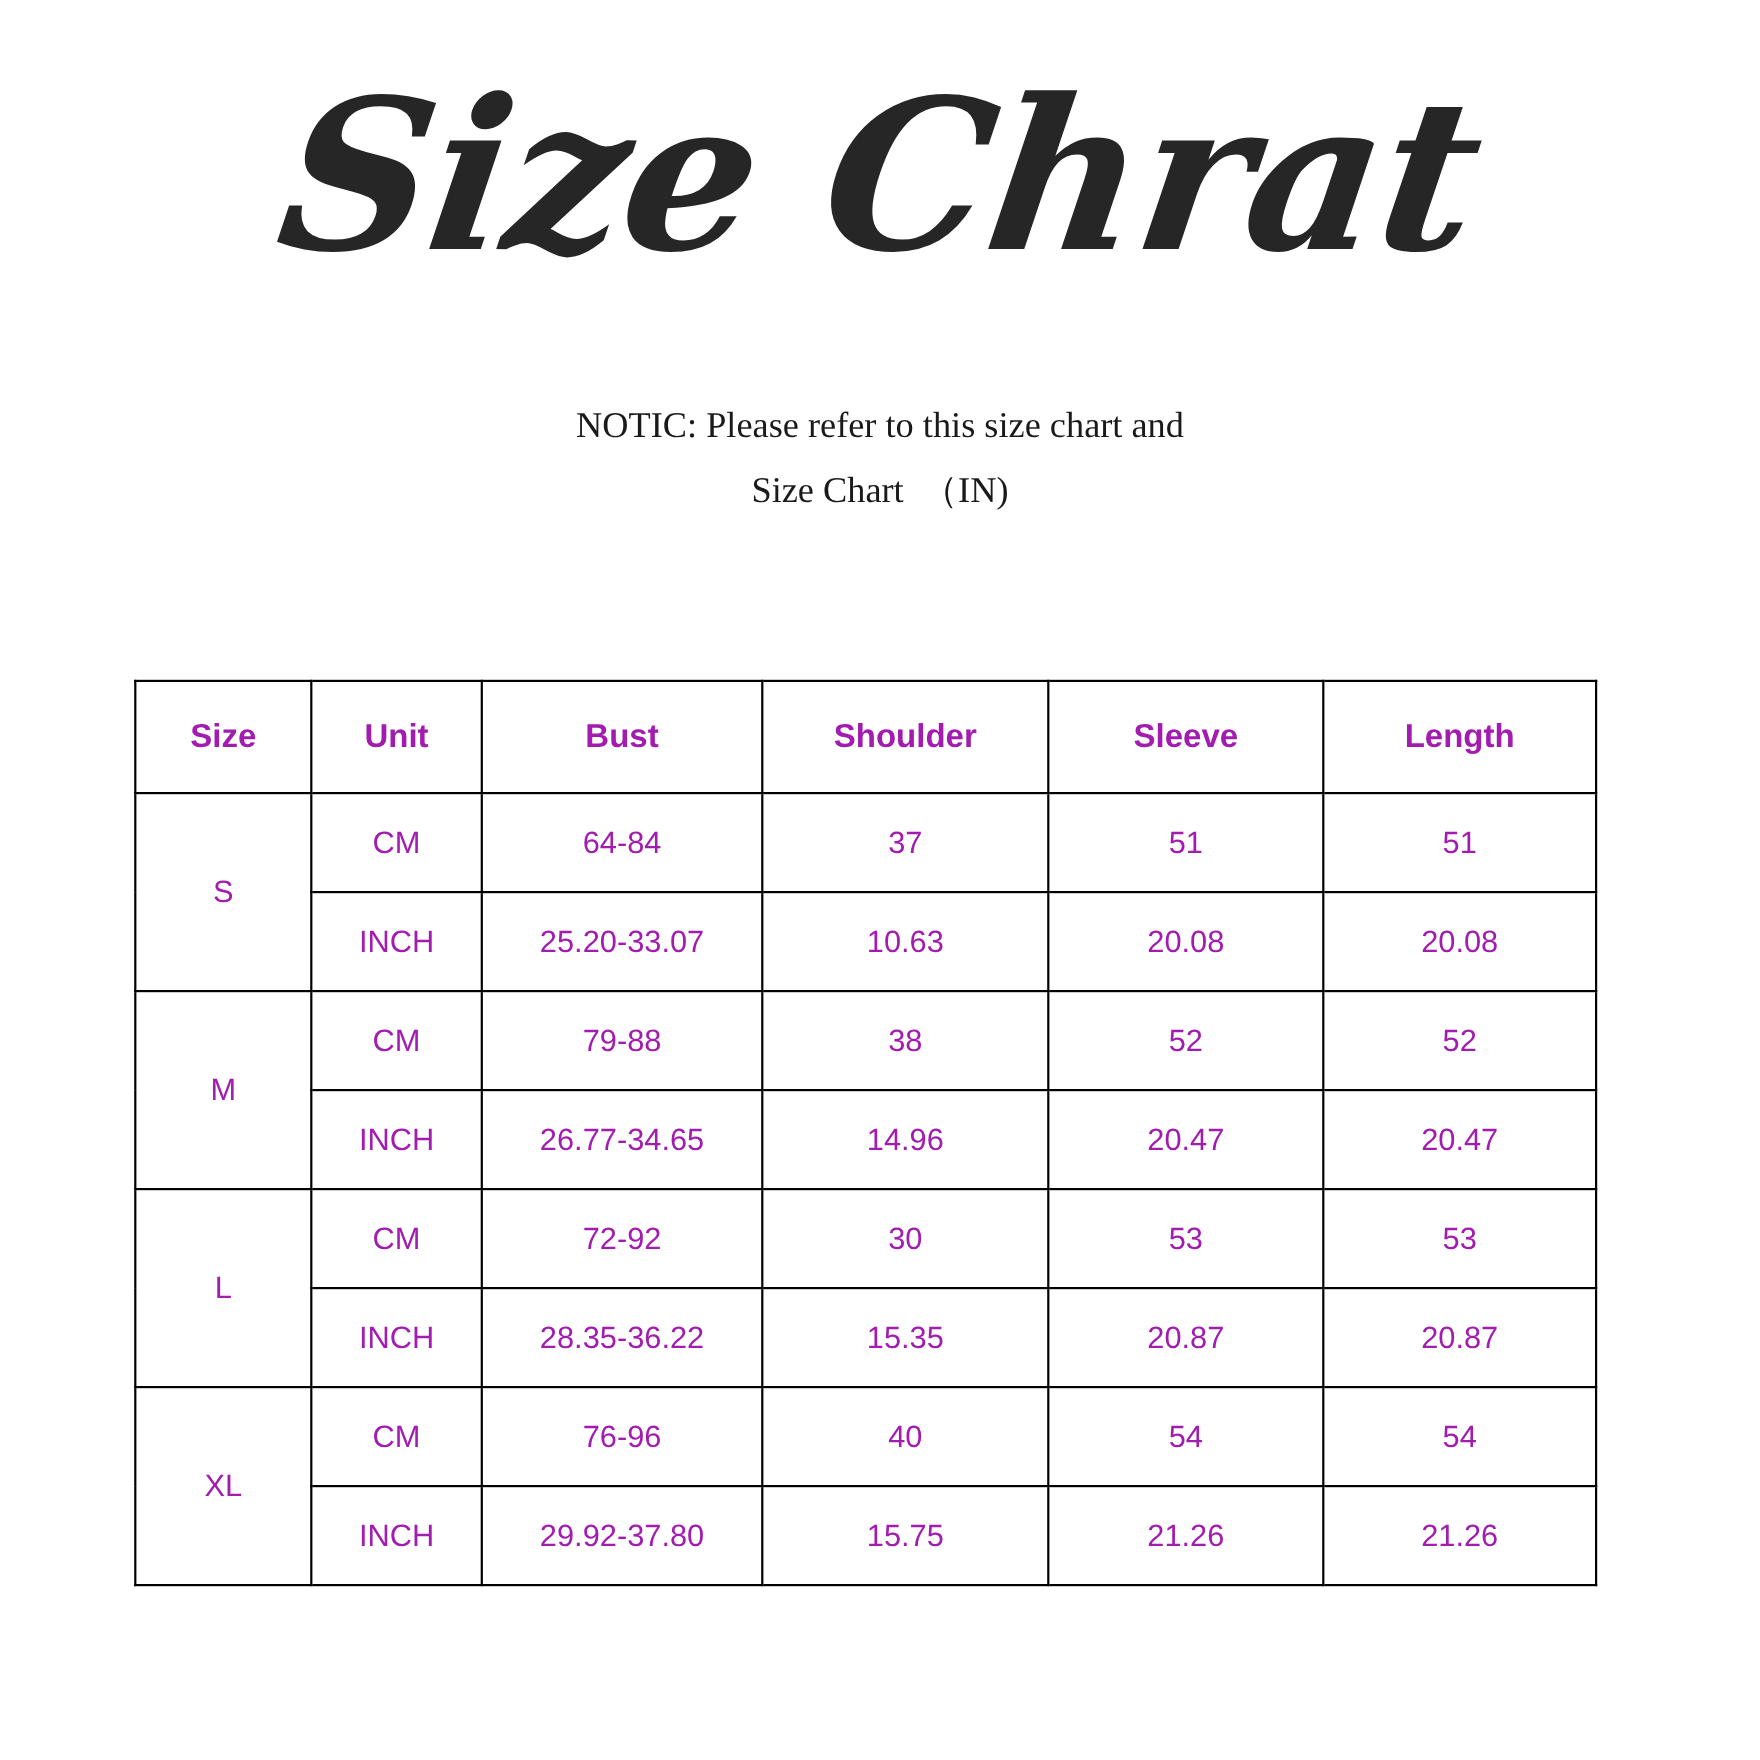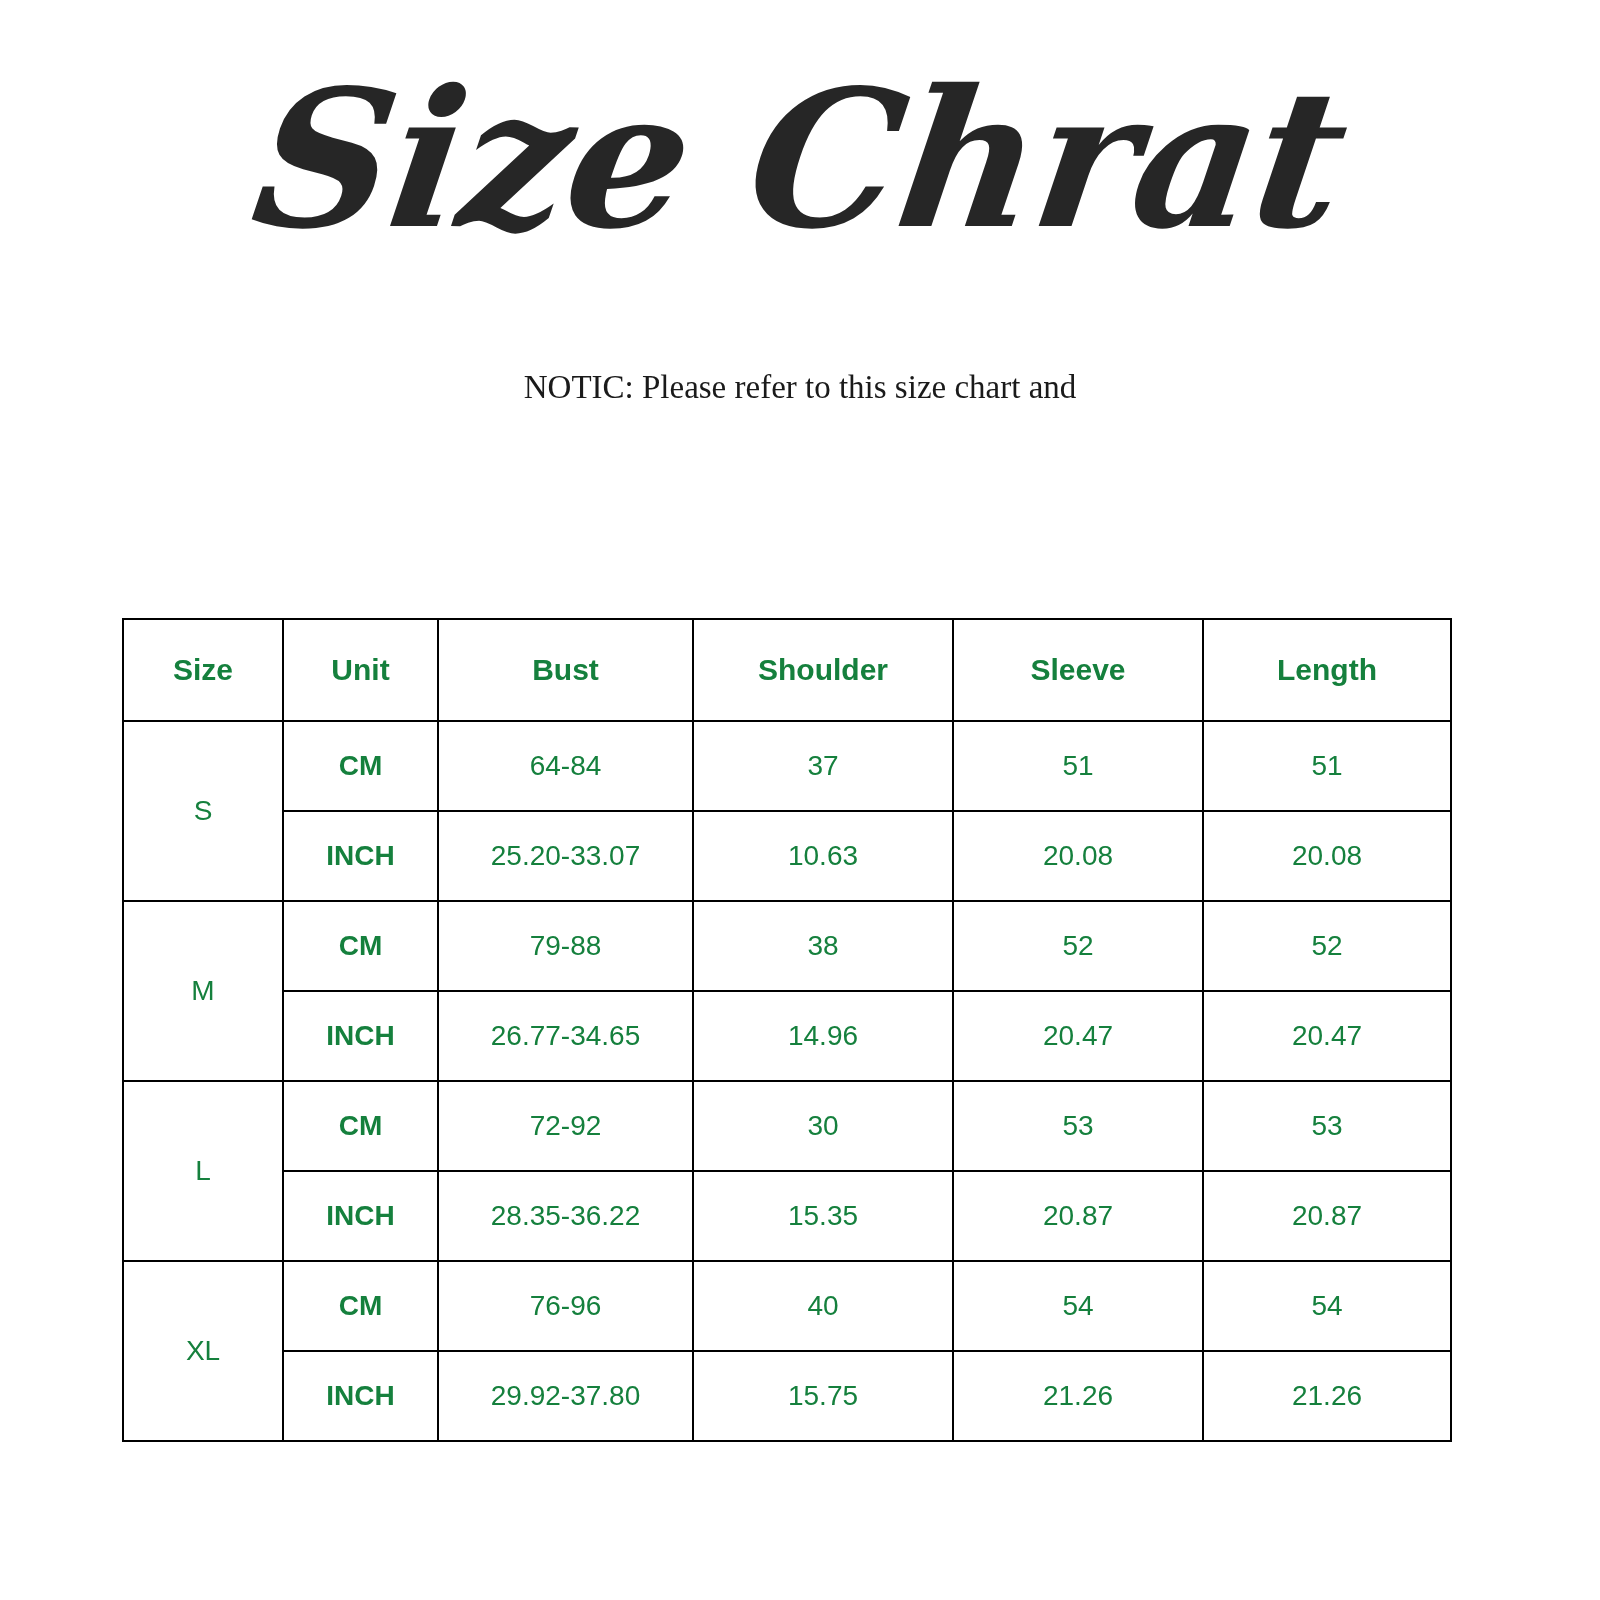--- a/index.html
+++ b/index.html
@@ -60,53 +60,54 @@
     border-collapse: collapse;
     width: 100%;
     table-layout: fixed;
   }
   table.size-table td, table.size-table th {
     border: 2px solid #000000;
     text-align: center;
     vertical-align: middle;
     font-family: "Liberation Sans", sans-serif;
     font-size: 28px;
-    color: #15803d;
+    color: #a21caf;
     padding: 0;
     height: 88px;
   }
   table.size-table thead th {
     font-weight: 700;
     font-size: 30px;
     height: 100px;
   }
   td.size-cell {
     font-weight: 400;
     font-size: 28px;
   }
   td.unit-cell {
-    font-weight: 700;
+    font-weight: 400;
     font-size: 28px;
   }
   col.c-size   { width: 160px; }
   col.c-unit   { width: 155px; }
   col.c-bust   { width: 255px; }
   col.c-shoul  { width: 260px; }
   col.c-sleeve { width: 250px; }
   col.c-length { width: 248px; }
 </style>
 </head>
 <body>
 
 <div class="page">
 
   <div class="title">Size Chrat</div>
 
   <div class="notice">
     <span class="line">NOTIC: Please refer to this size chart and</span>
+    <span class="line">Size Chart  （IN)</span>
   </div>
 
   <div class="table-wrap">
     <table class="size-table">
       <colgroup>
         <col class="c-size">
         <col class="c-unit">
         <col class="c-bust">
         <col class="c-shoul">
         <col class="c-sleeve">

